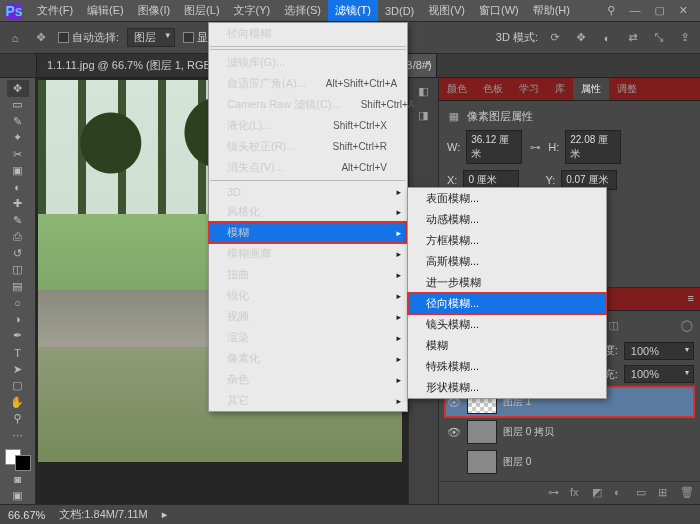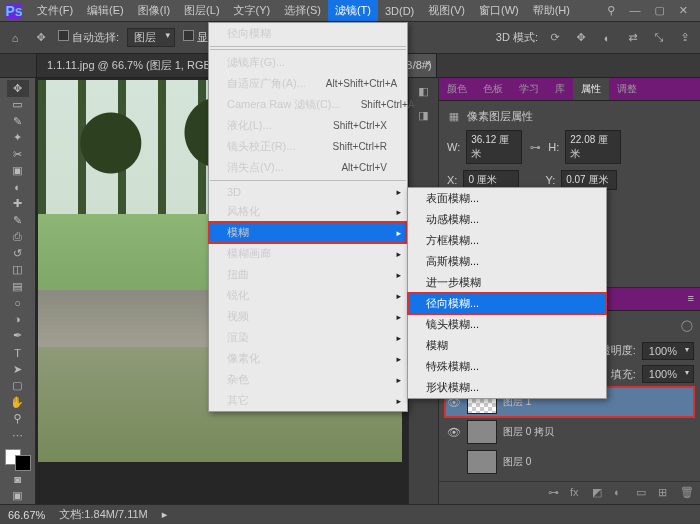--- a/index.html
+++ b/index.html
@@ -7,52 +7,52 @@
 .menubar{background:#535353;height:22px;display:flex;align-items:center;padding:0 6px;border-bottom:1px solid #2a2a2a}
 .menubar .logo{width:16px;height:16px;background:#6d28d9;border-radius:2px;margin-right:8px;display:flex;align-items:center;justify-content:center;color:#5ac8fa;font-size:14px;font-weight:bold}
 .menubar .mi{padding:3px 7px;cursor:pointer}
 .menubar .mi.active{background:#1473e6;color:#fff}
 .winctrl{margin-left:auto;display:flex;gap:14px;padding-right:6px}
 .winctrl span{cursor:pointer;opacity:.8}
 .optbar{height:32px;background:#474747;border-bottom:1px solid #2a2a2a;display:flex;align-items:center;padding:0 6px;gap:8px}
 .optbar .ico{width:18px;height:18px;display:inline-flex;align-items:center;justify-content:center;opacity:.8}
 .optbar .sel{background:#3a3a3a;border:1px solid #2a2a2a;padding:1px 18px 1px 6px;position:relative}
 .optbar .sel::after{content:"▾";position:absolute;right:4px;top:1px;font-size:9px}
-.optbar .chk{display:flex;align-items:flex-start;gap:3px}
+.optbar .chk{display:flex;align-items:center;gap:3px}
 .optbar .chk .box{width:11px;height:11px;border:1px solid #888;background:#333}
 .optbar .spacer{flex:1}
 .tabbar{height:24px;background:#3a3a3a;display:flex;align-items:flex-end;border-bottom:1px solid #222;padding-left:36px}
 .tab{padding:4px 10px;background:#323232;border:1px solid #222;border-bottom:none;margin-right:1px;font-size:10px;color:#aaa;max-width:200px;white-space:nowrap;overflow:hidden;position:relative;padding-right:20px}
 .tab.active{background:#535353;color:#eee}
 .tab .x{position:absolute;right:5px;top:4px;font-size:10px}
 .main{position:absolute;top:78px;left:0;right:0;bottom:20px;display:flex}
 .toolbox{width:36px;background:#535353;border-right:1px solid #2a2a2a;display:flex;flex-direction:column;align-items:center;padding-top:2px}
 .tool{width:22px;height:20px;display:flex;align-items:center;justify-content:center;opacity:.85;position:relative;margin:0}
 .tool.active{background:#3a3a3a}
 .fgbg{width:26px;height:26px;position:relative;margin-top:6px}
 .fgbg .fg{width:16px;height:16px;background:#fff;border:1px solid #888;position:absolute;top:0;left:0}
 .fgbg .bg{width:16px;height:16px;background:#000;border:1px solid #888;position:absolute;bottom:0;right:0}
 .canvas-area{flex:1;background:#262626;position:relative;overflow:hidden}
 .canvas{position:absolute;left:2px;top:2px;width:364px;height:382px;background:linear-gradient(#d4e4d8 0%,#cfe0d3 35%,#8db574 35%,#7fa868 55%,#8a8a7e 55%,#a09f92 70%,#8f9a78 70%,#768a5a 100%)}
 .canvas::before{content:"";position:absolute;top:0;left:0;right:0;height:35%;background:repeating-linear-gradient(90deg,#3d5430 0 8px,transparent 8px 40px),linear-gradient(#d4e4d8,#cfe0d3)}
 .trees{position:absolute;top:0;left:0;right:0;height:55%;background:radial-gradient(circle at 20% 30%,#2d4020 0 30px,transparent 31px),radial-gradient(circle at 50% 25%,#2d4020 0 35px,transparent 36px),radial-gradient(circle at 80% 30%,#2d4020 0 30px,transparent 31px)}
 .panels{width:262px;background:#474747;border-left:1px solid #2a2a2a;display:flex;flex-direction:column}
 .mpanels{width:30px;background:#424242;border-left:1px solid #2a2a2a;display:flex;flex-direction:column;align-items:center;padding-top:4px;gap:6px}
 .mpanels .pi{width:18px;height:18px;opacity:.7;display:flex;align-items:center;justify-content:center}
-.ptabs{display:flex;background:#701a75;border-bottom:1px solid #222}
+.ptabs{display:flex;background:#7f1d1d;border-bottom:1px solid #222}
 .ptab{padding:4px 8px;color:#999;font-size:10px}
 .ptab.active{background:#474747;color:#eee}
 .pbody{padding:8px;background:#474747}
 .prop-row{display:flex;align-items:center;gap:6px;margin-bottom:6px;font-size:10px}
 .prop-row .ico{width:14px;height:14px;opacity:.7;display:inline-flex;align-items:center;justify-content:center}
 .field{background:#333;border:1px solid #222;padding:2px 4px;color:#ddd;width:56px;font-size:10px}
 .layers-panel{margin-top:auto;border-top:1px solid #2a2a2a;flex:0 0 217px;display:flex;flex-direction:column}
 .layers-body{padding:4px 6px;flex:1;background:#474747}
 .lrow{display:flex;align-items:center;gap:6px;margin-bottom:4px;font-size:10px}
-.lsel{background:#333;border:1px solid #222;padding:2px 16px 2px 6px;position:relative}
+.lsel{background:#333;border:1px solid #222;padding:2px 34px 2px 6px;position:relative}
 .lsel::after{content:"▾";position:absolute;right:4px;top:2px;font-size:8px}
 .lico{width:14px;height:12px;opacity:.6;display:inline-flex;align-items:center;justify-content:center}
 .layer{display:flex;align-items:center;padding:3px 2px;gap:6px}
 .layer.sel{background:#5a7aa0;outline:2px solid #d93030;outline-offset:-1px}
 .eye{width:14px;font-size:11px;opacity:.9}
 .thumb{width:30px;height:24px;background:#888;border:1px solid #222}
 .thumb.chk{background:repeating-conic-gradient(#ccc 0 25%,#fff 0 50%) 0 0/8px 8px}
 .layer-name{font-size:10px}
 .layers-foot{display:flex;gap:8px;padding:4px 6px;border-top:1px solid #333;justify-content:flex-end}
 .layers-foot .fi{width:14px;height:14px;opacity:.6}

